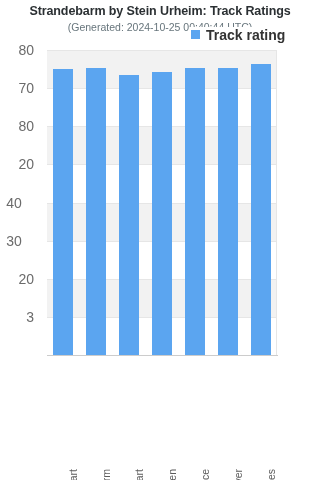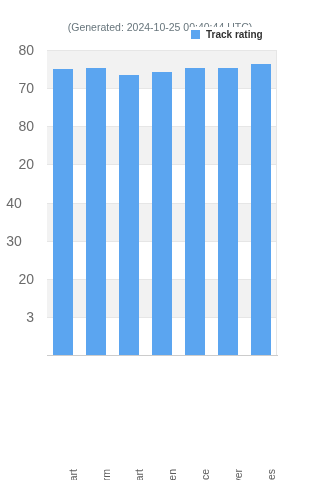--- a/index.html
+++ b/index.html
@@ -59,21 +59,21 @@
     padding-left: 2px;
     padding-right: 2px;
   }
   .legend-swatch {
     width: 9px;
     height: 9px;
     background: #5ba5f0;
     display: block;
   }
   .legend-label {
-    font-size: 10px;
+    font-size: 14px;
     color: #333333;
     font-weight: bold;
     white-space: nowrap;
   }
 
   
   .plot-area {
     position: absolute;
     left: 47px;
     top: 50px;
@@ -156,20 +156,21 @@
     transform-origin: left top;
     transform: rotate(-90deg) translateX(-100%);
     text-align: right;
   }
 </style>
 </head>
 <body>
 
 <div id="chart-root">
 
+  <div class="chart-title">Strandebarm by Stein Urheim: Track Ratings</div>
 
   <div class="chart-subtitle">(Generated: 2024-10-25 00:40:44 UTC)</div>
 
   <div class="legend">
     <span class="legend-swatch"></span>
     <span class="legend-label">Track rating</span>
   </div>
 
   <div class="yaxis">
       <div class="ytick" style="top: 261.875px;">3</div>

